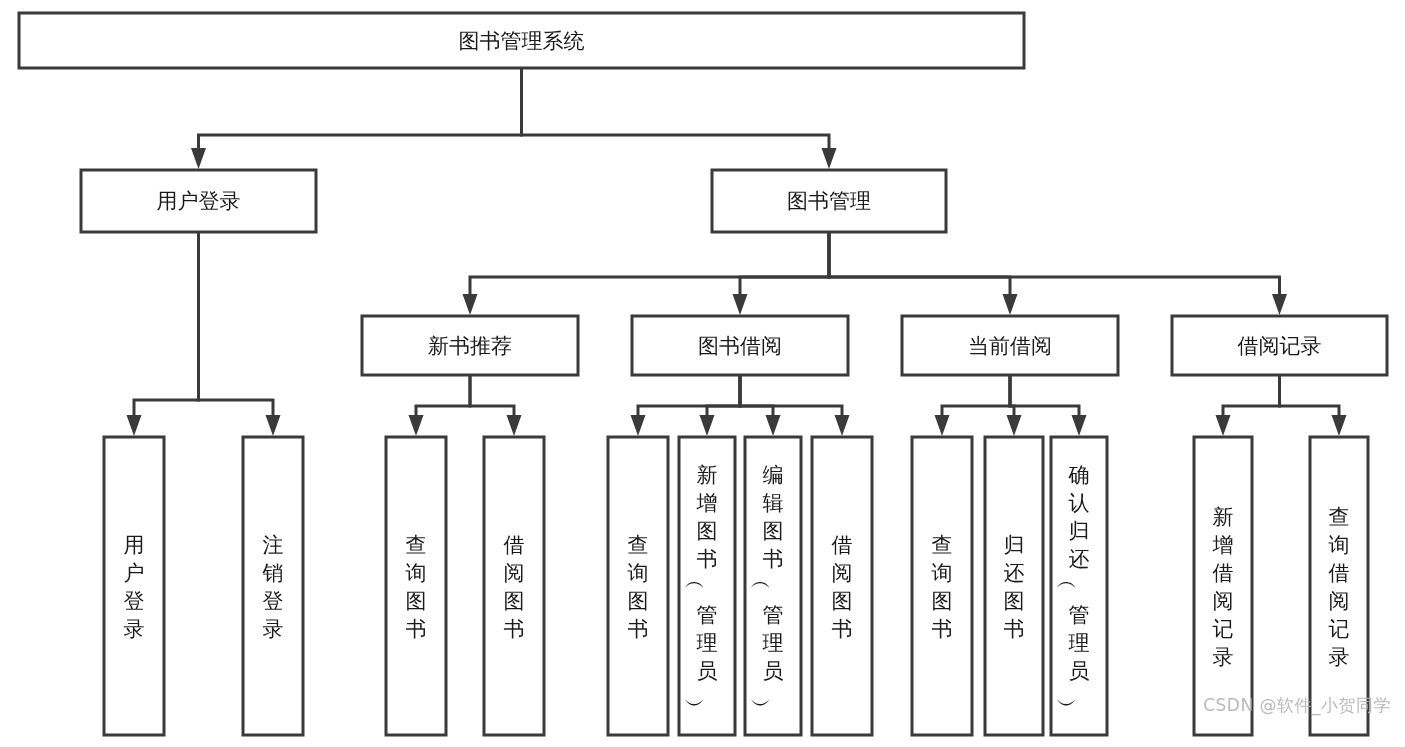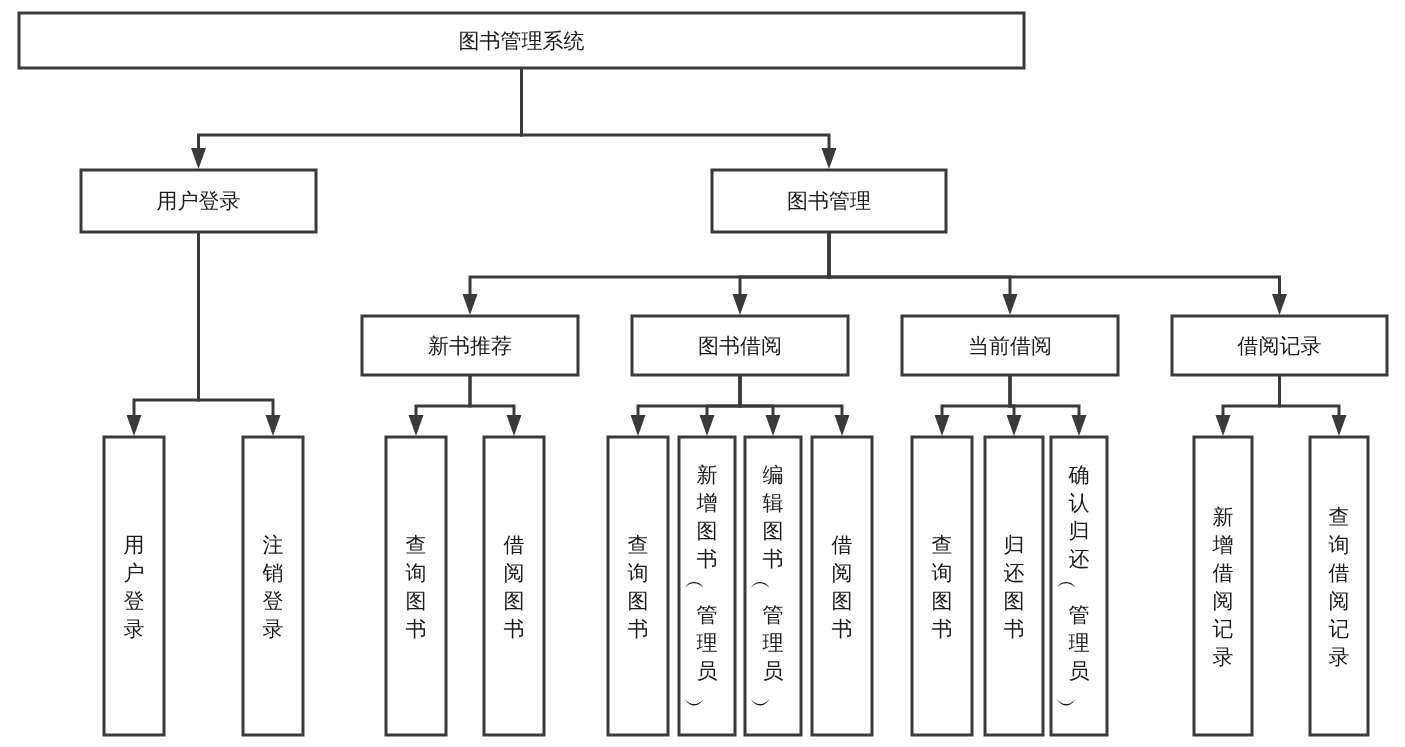--- a/index.html
+++ b/index.html
@@ -227,13 +227,14 @@
         <g>
           <rect class="node-box" x="1194" y="437" width="58" height="298"></rect>
           <text class="node-label-v" x="1223" y="523.84"><tspan x="1223" dy="0">新</tspan><tspan x="1223" dy="28">增</tspan><tspan x="1223" dy="28">借</tspan><tspan x="1223" dy="28">阅</tspan><tspan x="1223" dy="28">记</tspan><tspan x="1223" dy="28">录</tspan></text>
         </g>
         <g>
           <rect class="node-box" x="1310" y="437" width="58" height="298"></rect>
           <text class="node-label-v" x="1339" y="523.84"><tspan x="1339" dy="0">查</tspan><tspan x="1339" dy="28">询</tspan><tspan x="1339" dy="28">借</tspan><tspan x="1339" dy="28">阅</tspan><tspan x="1339" dy="28">记</tspan><tspan x="1339" dy="28">录</tspan></text>
         </g>
       </g>
   </svg>
+  <div class="watermark-text">CSDN @软件_小贺同学</div>
 </div>
 
 </body></html>

